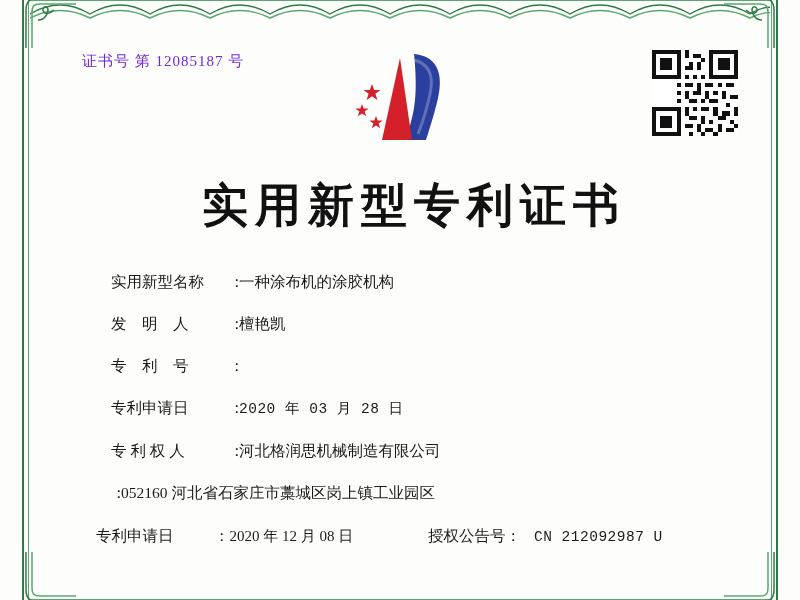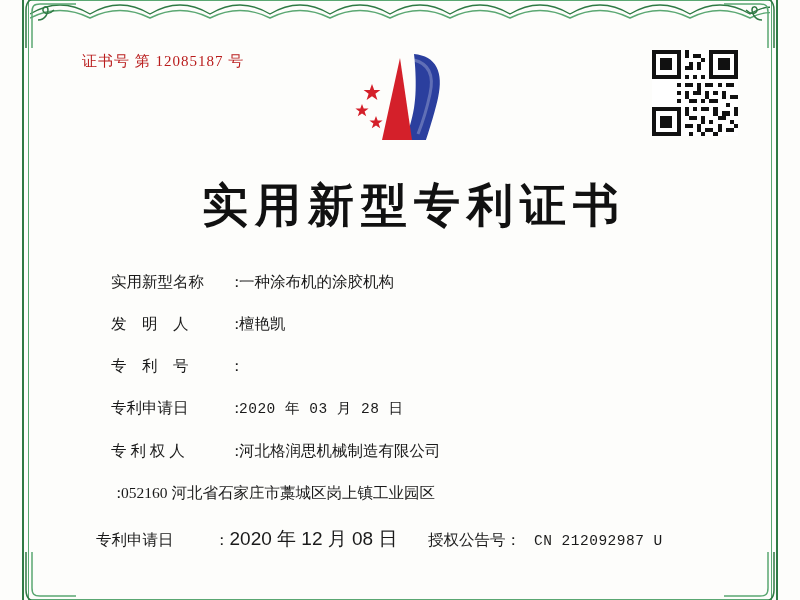--- a/index.html
+++ b/index.html
@@ -65,21 +65,21 @@
   .corner.bl { left: 24px; bottom: -4px; transform: scaleY(-1); }
   .corner.br { right: 24px; bottom: -4px; transform: scale(-1,-1); }
 
   
   .cert-number {
     position: absolute;
     left: 82px;
     top: 52px;
     font-size: 15px;
     letter-spacing: 1px;
-    color: #b91c1c;
+    color: #6d28d9;
     font-family: "Liberation Serif", "DejaVu Serif", serif;
     white-space: nowrap;
   }
 
   
   .emblem {
     position: absolute;
     left: 352px;
     top: 46px;
     width: 110px;
@@ -361,21 +361,21 @@
 
     <div class="row">
       <span class="colon">：</span>
       <span class="value">052160 河北省石家庄市藁城区岗上镇工业园区</span>
     </div>
 
     <div class="row-split">
       <div class="left">
         <span class="label">专利申请日</span>
         <span class="colon">：</span>
-        <span class="value" style="font-family:Liberation Sans, sans-serif;font-size:19px;">2020 年 12 月 08 日</span>
+        <span class="value" style="font-family:Liberation Serif, serif;font-size:15px;">2020 年 12 月 08 日</span>
       </div>
       <div class="right">
         <span class="label">授权公告号：</span>
         <span class="value">CN 212092987 U</span>
       </div>
     </div>
 
   </div>
 </div>
 

